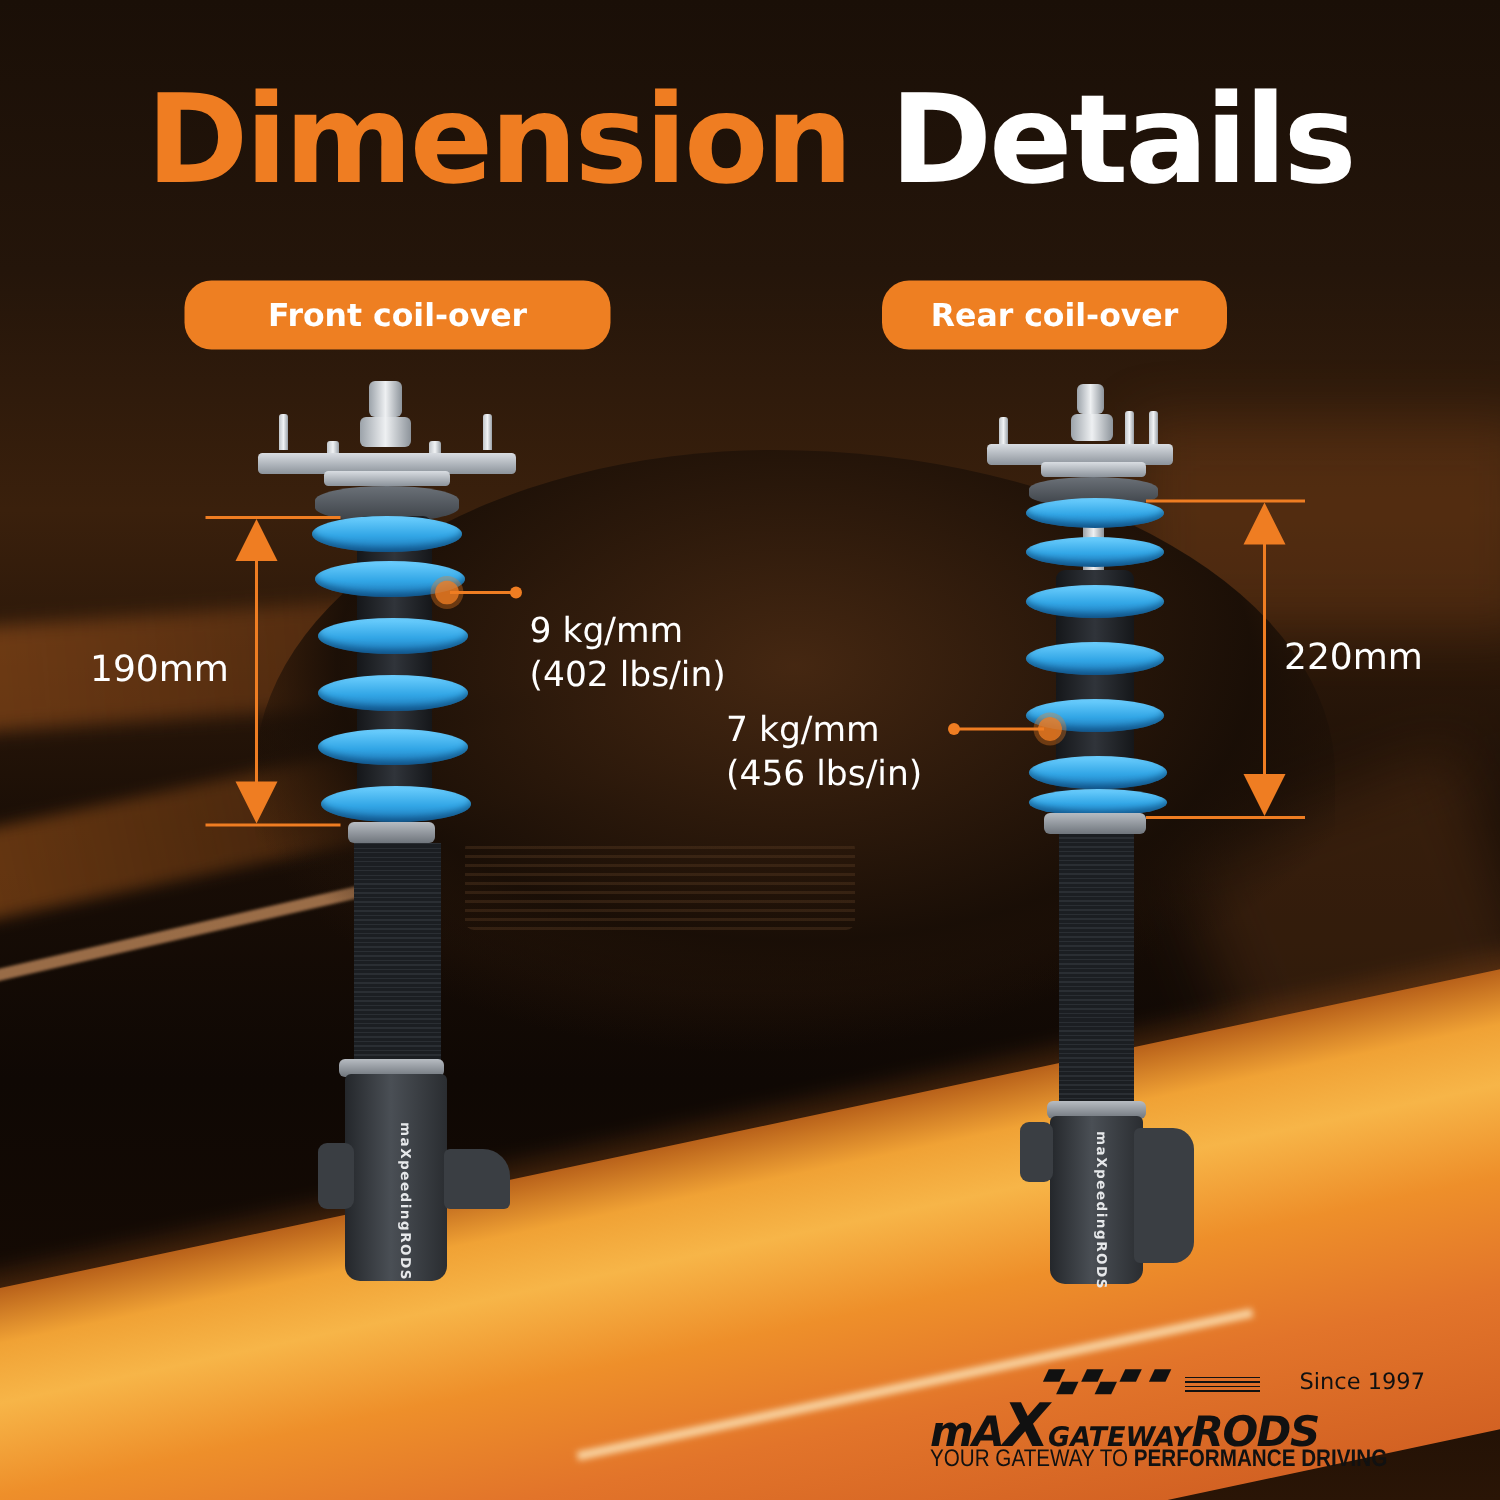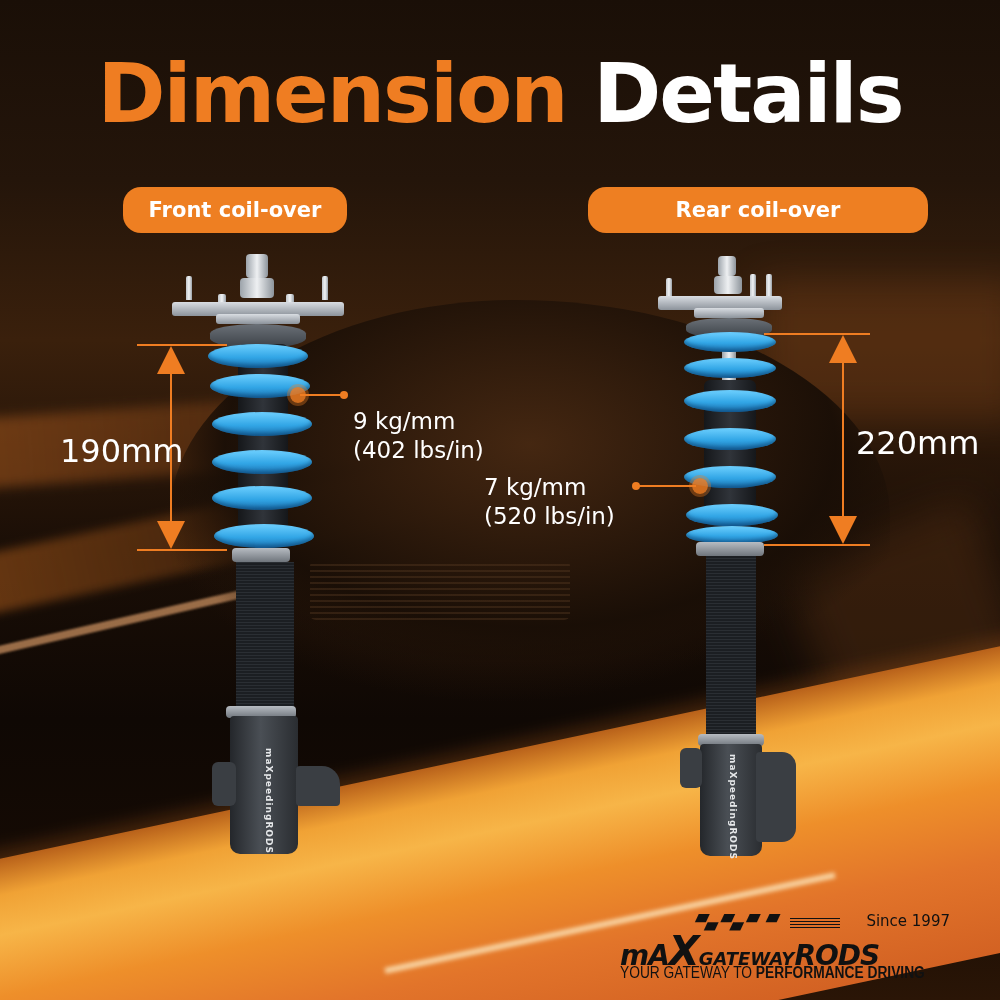--- a/index.html
+++ b/index.html
@@ -23,29 +23,29 @@
     background:linear-gradient(180deg,#b8611a 0%,#f0a235 12%,#f7b548 25%,#ee8f2a 45%,#e2742a 70%,#d36223 100%);}
   .band2{position:absolute;left:-100px;top:860px;width:1300px;height:40px;transform:rotate(-12deg);transform-origin:left top;
     background:linear-gradient(180deg,rgba(120,60,20,0) 0%,rgba(160,85,25,0.6) 100%);filter:blur(4px);}
   .shine{position:absolute;left:380px;top:920px;width:460px;height:6px;background:rgba(255,240,200,0.75);transform:rotate(-12deg);filter:blur(2px);}
 
   .title{position:absolute;left:0;top:46px;width:1000px;text-align:center;font-family:"DejaVu Sans",sans-serif;font-weight:bold;font-size:82px;letter-spacing:-2px;line-height:96px;}
   .title .t1{color:#ef7d22;}
   .title .t2{color:#ffffff;}
 
   .pill{position:absolute;height:46px;border-radius:18px;background:#ee7f22;color:#fff;font-family:"DejaVu Sans",sans-serif;font-weight:bold;font-size:21px;display:flex;align-items:center;justify-content:center;}
-  .pill.front{left:123px;top:187px;width:224px;}
-  .pill.rear{left:588px;top:187px;width:340px;}
+  .pill.front{left:123px;top:187px;width:284px;}
+  .pill.rear{left:588px;top:187px;width:230px;}
 
   
   .hline{position:absolute;height:2px;background:#ef7d22;}
   .vline{position:absolute;width:2px;background:#ef7d22;}
   .tri-up{position:absolute;width:0;height:0;border-left:14px solid transparent;border-right:14px solid transparent;border-bottom:28px solid #ef7d22;}
   .tri-down{position:absolute;width:0;height:0;border-left:14px solid transparent;border-right:14px solid transparent;border-top:28px solid #ef7d22;}
-  .dim{position:absolute;color:#fff;font-family:"DejaVu Sans",sans-serif;font-size:32px;}
+  .dim{position:absolute;color:#fff;font-family:"DejaVu Sans",sans-serif;font-size:24px;}
   .rate{position:absolute;color:#fff;font-family:"DejaVu Sans",sans-serif;font-size:23px;line-height:29px;}
   .dot{position:absolute;width:8px;height:8px;border-radius:50%;background:#ef7d22;}
   .ring{position:absolute;width:16px;height:16px;border-radius:50%;background:rgba(239,125,34,0.85);box-shadow:0 0 0 3px rgba(239,125,34,0.35);}
   .lead{position:absolute;height:2px;background:#ef7d22;}
   .plate{position:absolute;height:14px;background:linear-gradient(180deg,#d9dde2,#8c939b);border-radius:3px;}
   .stud{position:absolute;width:6px;background:linear-gradient(90deg,#bfc4c9,#f1f3f5,#9aa1a8);border-radius:2px 2px 0 0;}
   .knob{position:absolute;background:linear-gradient(90deg,#9ca3aa,#eef0f2,#8d949b);border-radius:4px;}
   .seat{position:absolute;background:linear-gradient(180deg,#6b7178,#3b4046);border-radius:50%/40%;}
   .body{position:absolute;background:repeating-linear-gradient(0deg,#1b1e22 0 2px,#2a2e33 2px 3px);}
   .boot{position:absolute;background:linear-gradient(90deg,#15171a,#30343a,#15171a);border-radius:6px;}
@@ -171,21 +171,21 @@
   <div>(402 lbs/in)</div>
 </div>
 
 <div>
   <div class="dot" style="left:632px;top:482px;"></div>
   <div class="lead" style="left:636px;top:485px;width:60px;"></div>
   <div class="ring" style="left:692px;top:478px;"></div>
 </div>
 <div class="rate" style="left:484px;top:473px;">
   <div>7 kg/mm</div>
-  <div>(520 lbs/in)</div>
+  <div>(456 lbs/in)</div>
 </div>
 
 <div class="logo">
   <div class="checker">▀▄▀▄▀ ▀</div>
   <div class="since-lines"></div>
   <div class="since">Since 1997</div>
   <div class="brand"><span>mA</span><span class="x">X</span><span class="sm">GATEWAY</span><span>RODS</span></div>
   <div class="tag"><span>YOUR GATEWAY TO </span><b>PERFORMANCE DRIVING</b></div>
 </div>
 

